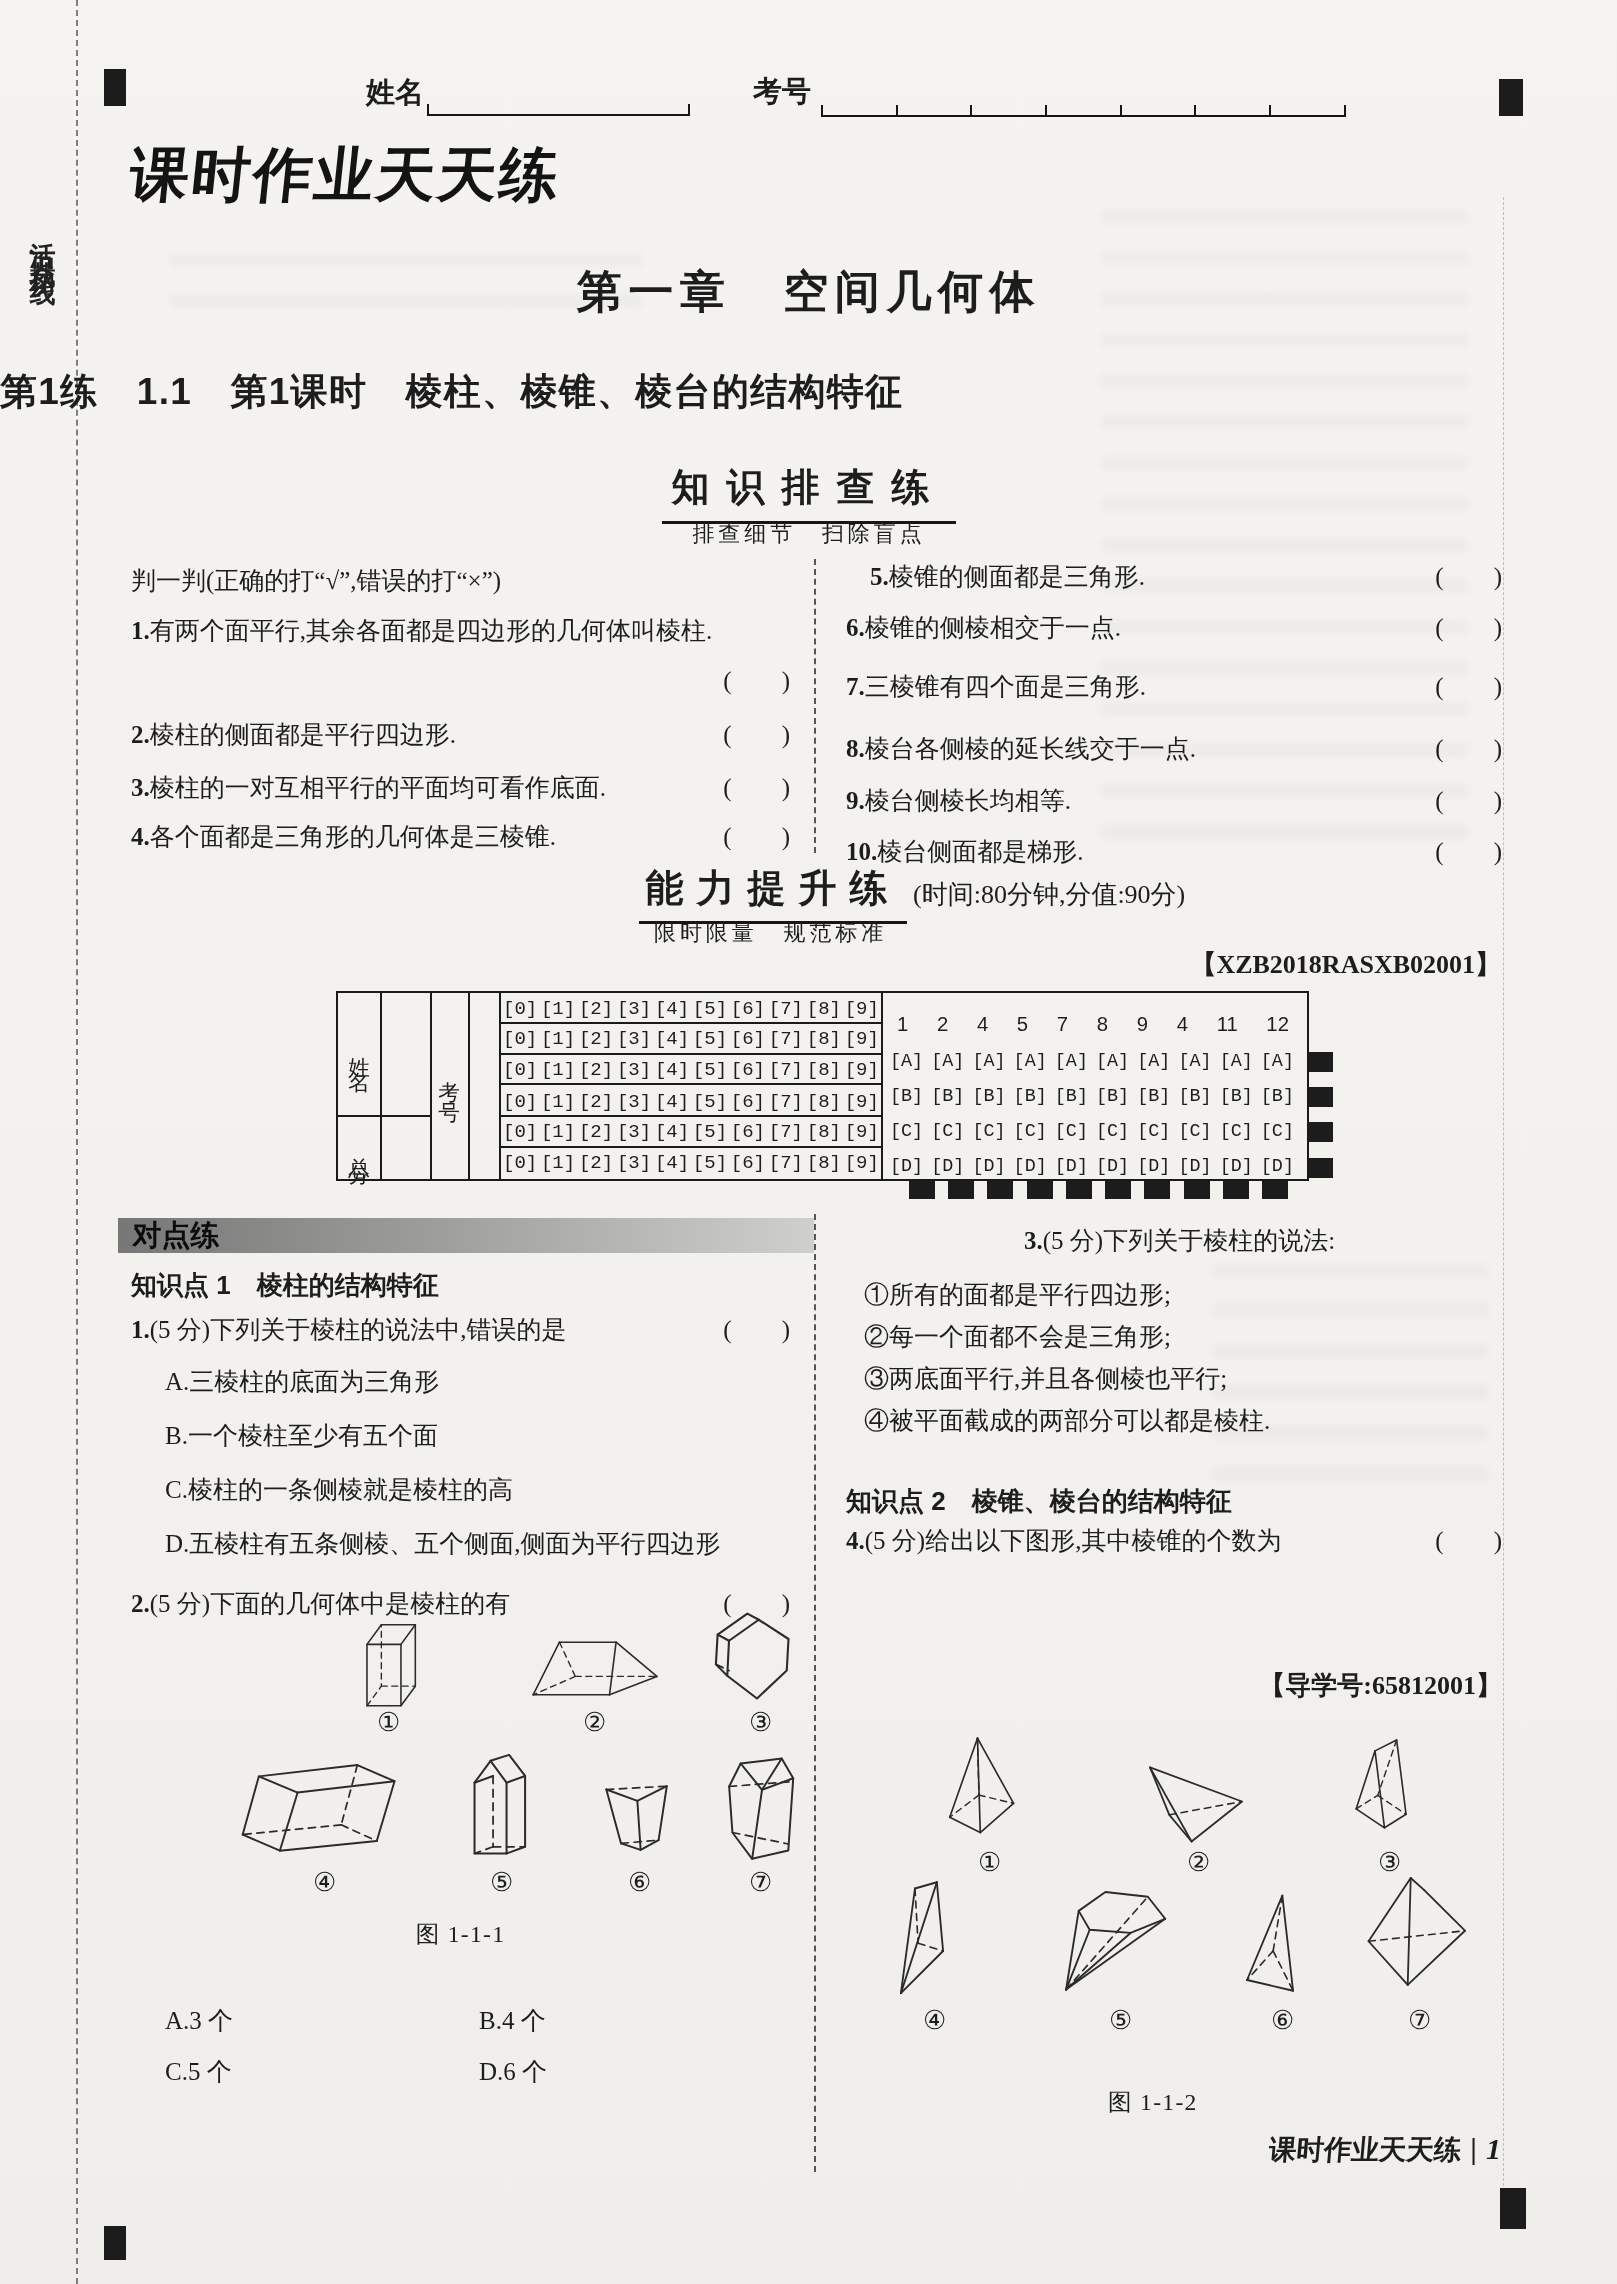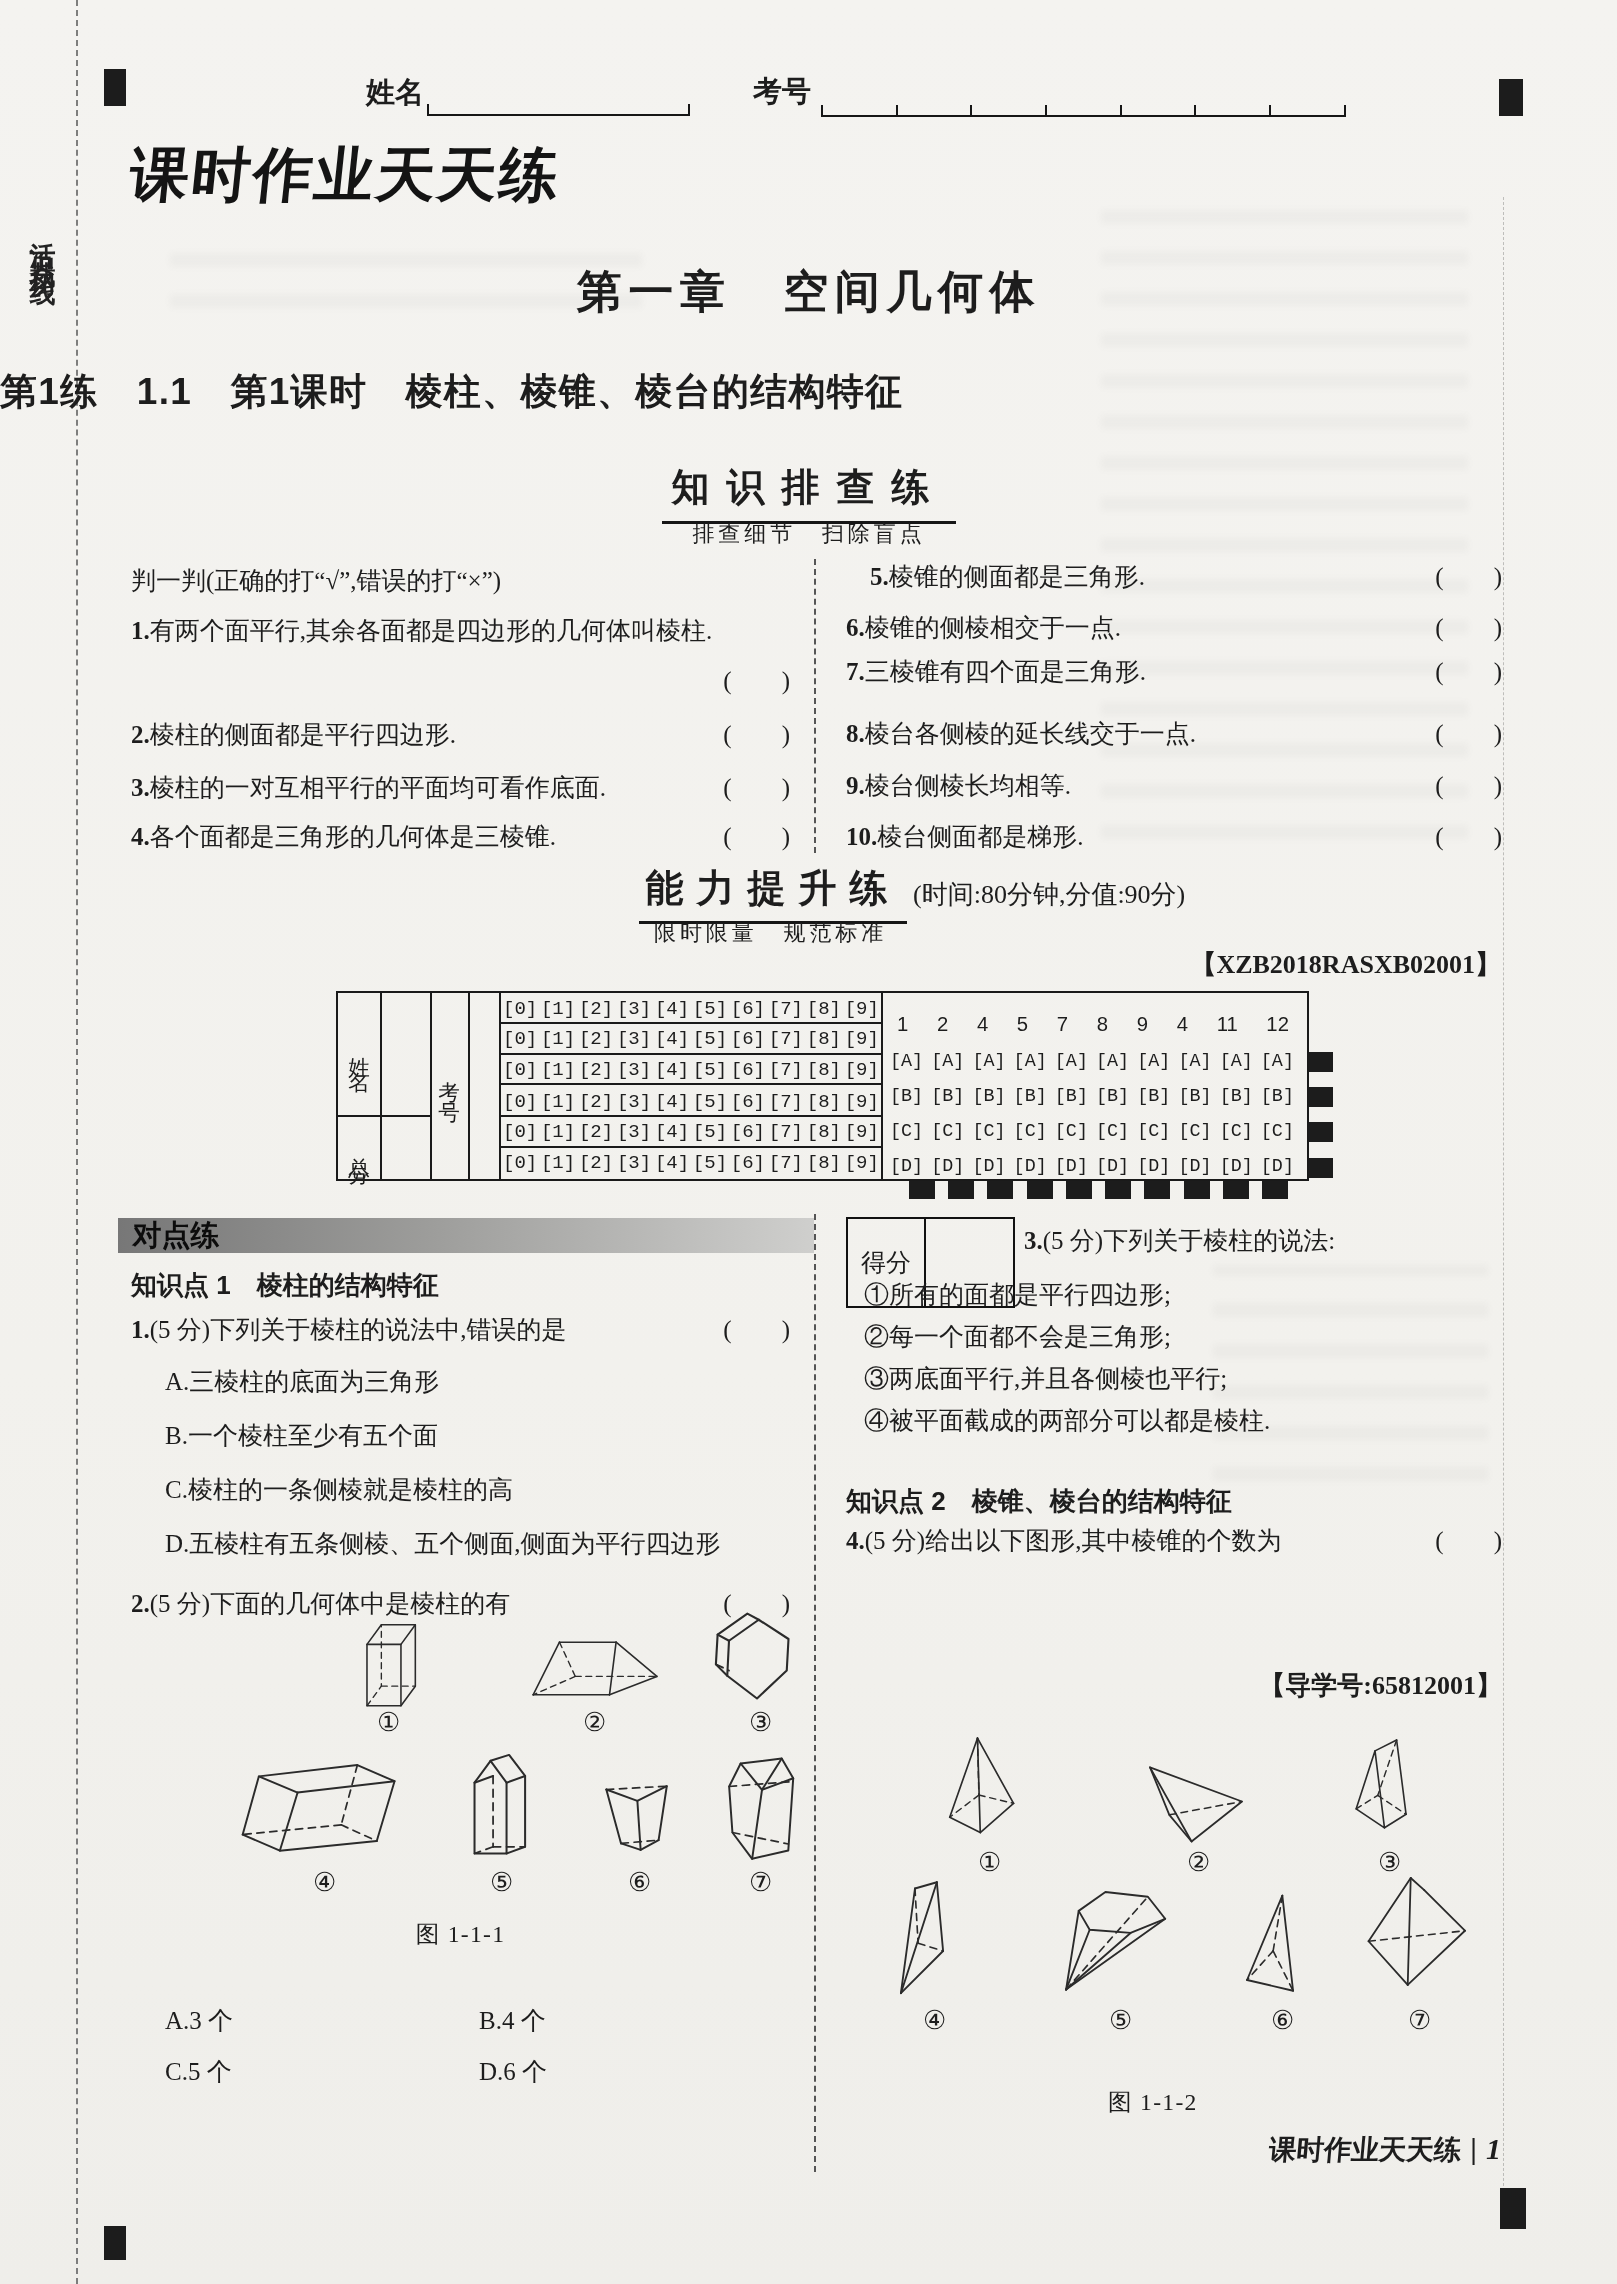--- a/index.html
+++ b/index.html
@@ -130,21 +130,21 @@
       <span><span class="qno">4.</span><span>各个面都是三角形的几何体是三棱锥.</span></span>
       <span class="paren">(　　)</span>
     </div>
 
   <div class="abs" style="left:846px;top:561px;width:656px;">
 
   <div class="qtext q-row" style="height:33px;margin-bottom:18.4px;margin-left:24px;">
       <span><span class="qno">5.</span><span>棱锥的侧面都是三角形.</span></span>
       <span class="paren">(　　)</span>
     </div>
-      <div class="qtext q-row" style="height:33px;margin-bottom:11px;">
+      <div class="qtext q-row" style="height:33px;margin-bottom:26px;">
       <span><span class="qno">6.</span><span>棱锥的侧棱相交于一点.</span></span>
       <span class="paren">(　　)</span>
     </div>
       <div class="qtext q-row" style="height:33px;margin-bottom:29px;">
       <span><span class="qno">7.</span><span>三棱锥有四个面是三角形.</span></span>
       <span class="paren">(　　)</span>
     </div>
       <div class="qtext q-row" style="height:33px;margin-bottom:18.4px;">
       <span><span class="qno">8.</span><span>棱台各侧棱的延长线交于一点.</span></span>
       <span class="paren">(　　)</span>
@@ -439,24 +439,20 @@
   <div class="figlab" style="left:490px;top:1867px;">⑤</div>
   <div class="figlab" style="left:628px;top:1867px;">⑥</div>
   <div class="figlab" style="left:749px;top:1867px;">⑦</div>
   <div class="figcap" style="left:131px;top:1918px;width:659px;text-align:center;">图 1-1-1</div>
 
   <div class="abs qtext" style="left:165px;top:2005px;">A.3 个</div>
   <div class="abs qtext" style="left:479px;top:2005px;">B.4 个</div>
   <div class="abs qtext" style="left:165px;top:2056px;">C.5 个</div>
   <div class="abs qtext" style="left:479px;top:2056px;">D.6 个</div>
 
-  <div class="scorebox">
-    <div class="lab">得分</div>
-    <div class="val"></div>
-  </div>
   <div class="abs qtext" style="left:1024px;top:1225px;width:479px;">
     <span class="qno">3.</span><span>(5 分)下列关于棱柱的说法:</span>
   </div>
   <div class="abs q3items" style="left:864px;top:1278px;width:629px;">
 
   <div>①所有的面都是平行四边形;</div>
       <div>②每一个面都不会是三角形;</div>
       <div>③两底面平行,并且各侧棱也平行;</div>
       <div>④被平面截成的两部分可以都是棱柱.</div>
     </div>

